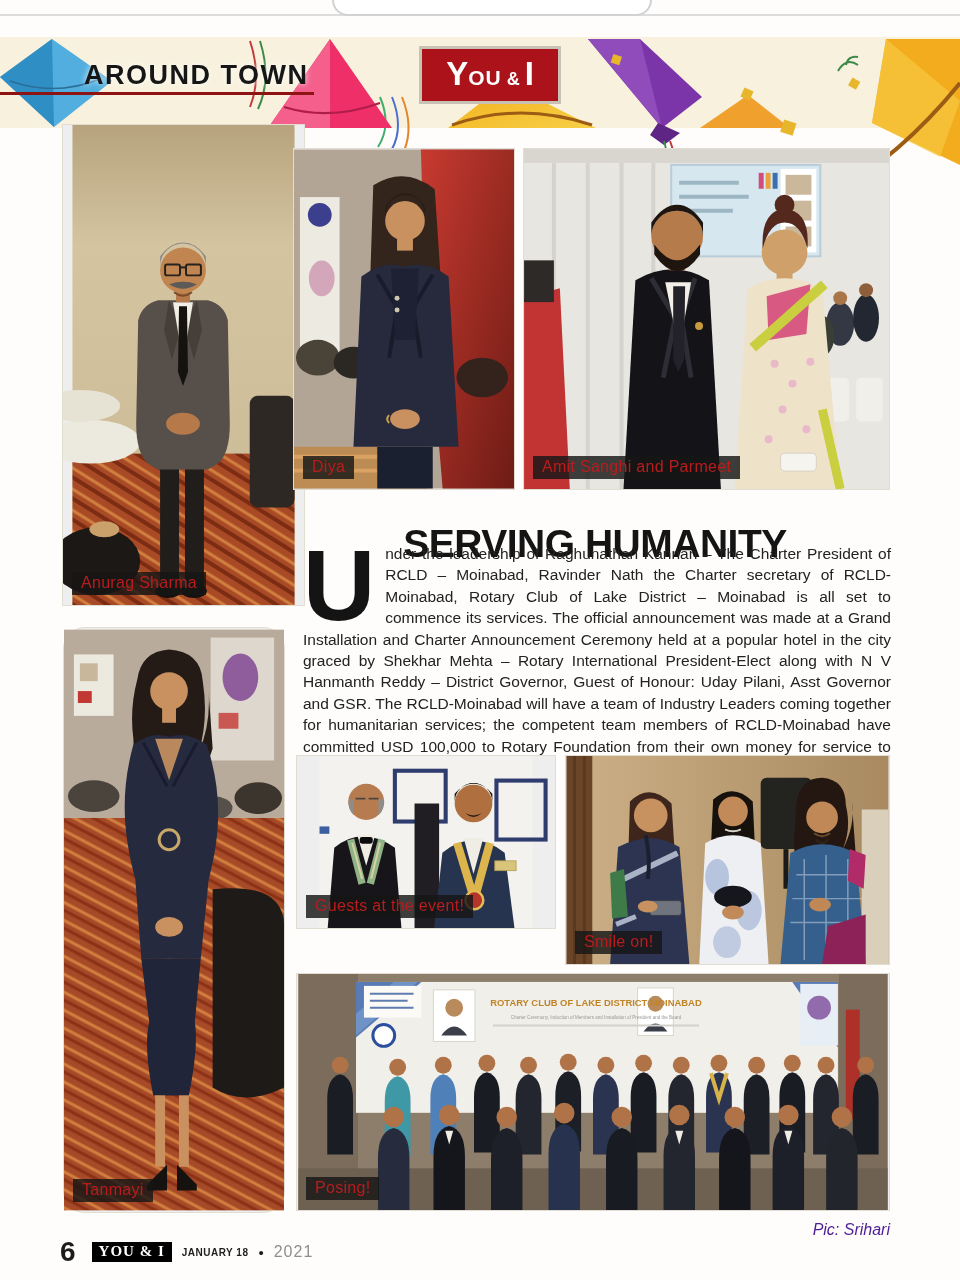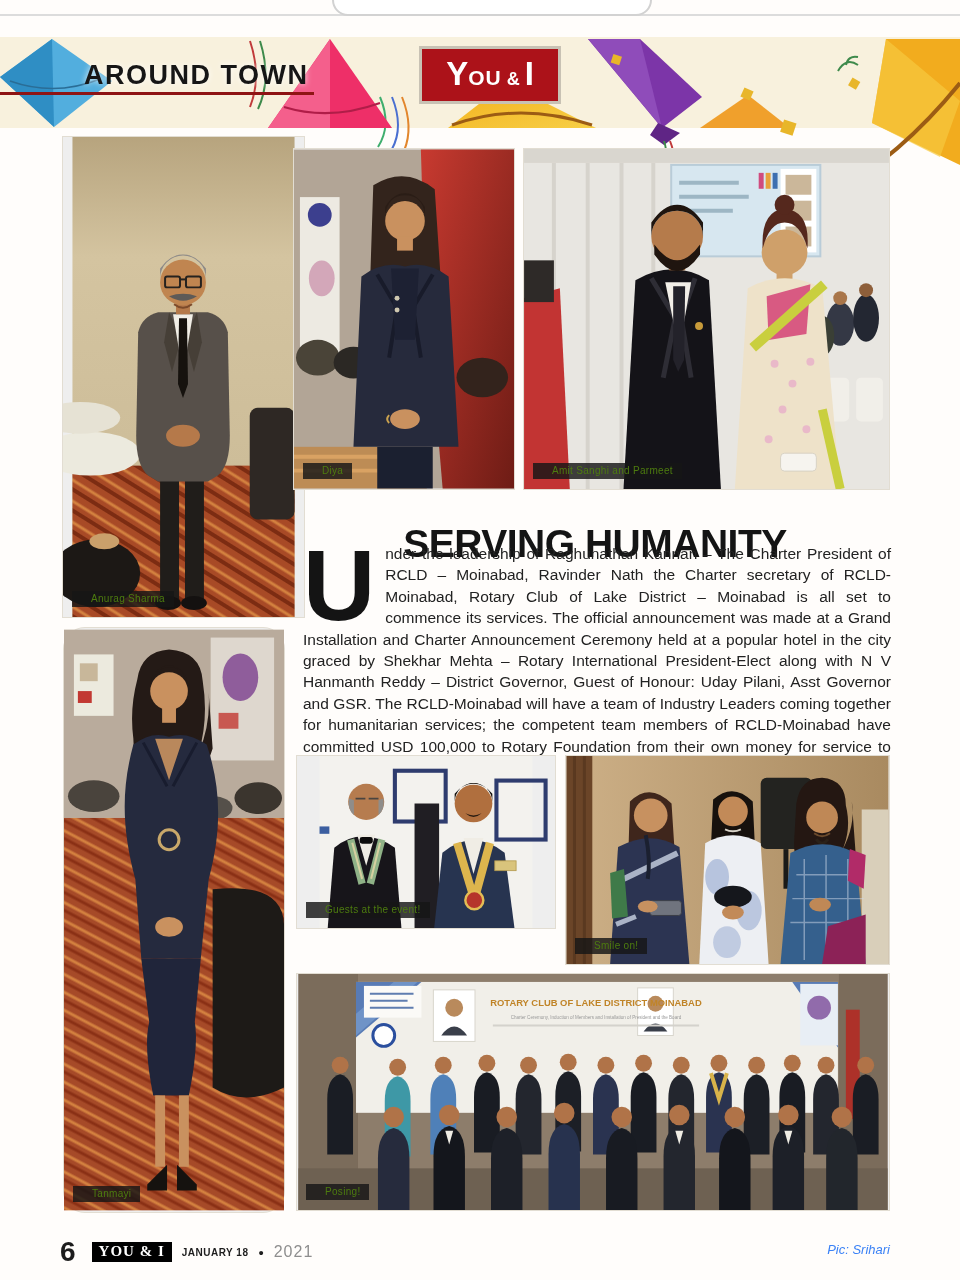--- a/index.html
+++ b/index.html
@@ -19,40 +19,40 @@
   .logo-box{position:absolute;left:419px;top:46px;width:142px;height:58px;background:#ac1219;
             border:3px solid #c8c2b4;display:flex;align-items:baseline;justify-content:center;
             color:#fff;font-weight:bold;box-sizing:border-box;padding-top:8px;}
   .logo-box .big{font-size:33px;line-height:1;}
   .logo-box .mid{font-size:21px;line-height:1;letter-spacing:1px;}
   .logo-box .amp{font-size:18px;line-height:1;margin:0 5px;}
 
   
   .photo{position:absolute;background:#eee;border:1px solid #e2ddd2;box-sizing:border-box;}
   .photo svg{display:block;width:100%;height:100%;}
-  .caption{position:absolute;left:9px;bottom:10px;background:rgba(22,22,22,.82);color:#4d7c0f;
-           font-size:10px;padding:2px 9px 3px 19px;letter-spacing:.3px;white-space:nowrap;}
-
-  #photo-anurag{left:62px;top:136px;width:243px;height:482px;}
+  .caption{position:absolute;left:9px;bottom:10px;background:rgba(22,22,22,.82);color:#b91c1c;
+           font-size:16px;padding:2px 9px 3px 9px;letter-spacing:.3px;white-space:nowrap;}
+
+  #photo-anurag{left:62px;top:124px;width:243px;height:482px;}
   #photo-diya{left:293px;top:148px;width:222px;height:342px;}
   #photo-amit{left:523px;top:148px;width:367px;height:342px;}
   #photo-tanmayi{left:63px;top:627px;width:222px;height:586px;}
   #photo-guests{left:296px;top:755px;width:260px;height:174px;}
   #photo-smile{left:565px;top:755px;width:325px;height:210px;}
   #photo-posing{left:296px;top:973px;width:594px;height:238px;}
 
   
   .headline{position:absolute;left:300px;top:496px;width:590px;text-align:center;
             font-size:39px;font-weight:bold;letter-spacing:-.5px;color:#141414;}
   .article-body{position:absolute;left:303px;top:543px;width:588px;font-size:15.5px;
                 line-height:21.4px;text-align:justify;color:#222;}
   .dropcap{float:left;font-size:100px;line-height:80px;font-weight:bold;color:#141414;
            padding:2px 10px 0 0;}
   .photo-credit{position:absolute;left:640px;top:1221px;width:250px;text-align:right;
-                font-style:italic;font-size:13px;color:#3b82f6;margin-top:21px;}
+                font-style:italic;font-size:16px;color:#4c1d95;}
 
   
   .footer{position:absolute;left:60px;top:1236px;display:flex;align-items:center;gap:10px;}
   .page-num{font-size:28px;font-weight:bold;color:#1c1c1c;margin-right:6px;}
   .footer-logo{background:#000000;color:#fff;font-family:"Liberation Serif","DejaVu Serif",serif;
                font-weight:bold;font-size:15px;padding:1px 7px 2px 7px;letter-spacing:1px;}
   .issue-date{font-size:10px;font-weight:bold;letter-spacing:.5px;color:#1e1e1e;}
   .dot{font-size:15px;color:#1e1e1e;}
   .year{font-size:16px;color:#8e8e8e;letter-spacing:1px;}
 </style>

